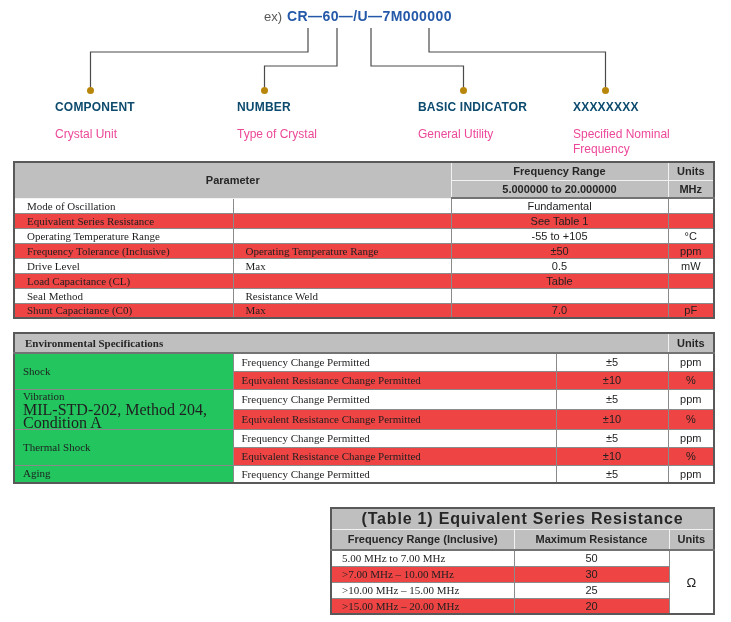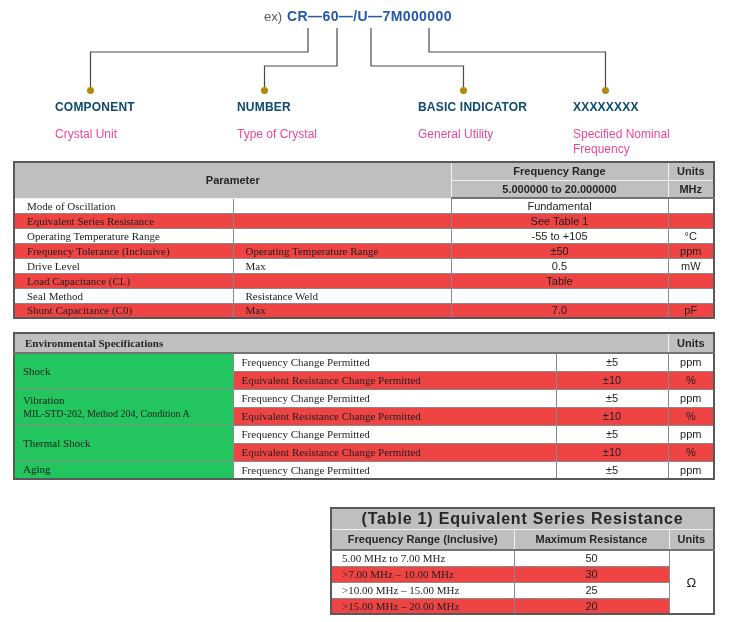--- a/index.html
+++ b/index.html
@@ -36,21 +36,21 @@
   #tblA thead tr{height:18px;}
   #tblA tbody tr{height:15px;}
 
   
   #tblB{left:13px;top:332px;width:700px;border-radius:28px;}
   #tblB thead tr{height:20px;}
   #tblB tbody tr{height:18px;}
   #tblB th.l{padding-left:10px;}
   #tblB td.l{padding-left:8px;}
   td.grp{background:#22c55e;vertical-align:middle;white-space:normal;line-height:13px;}
-  .grp-sub{font-size:10px;color:#1f1f1f;}
+  .grp-sub{font-size:16px;color:#1f1f1f;}
 
   
   #tblC{left:330px;top:507px;width:383px;}
   #tblC thead tr{height:21px;}
   #tblC tbody tr{height:16px;margin-top:22px;}
   #tblC .title-cell{letter-spacing:.8px;font-size:16px;}
   #tblC td.l{padding-left:10px;}
   #tblC td.omega{font-size:13px;background:#ffffff;}
 </style>
 </head>

